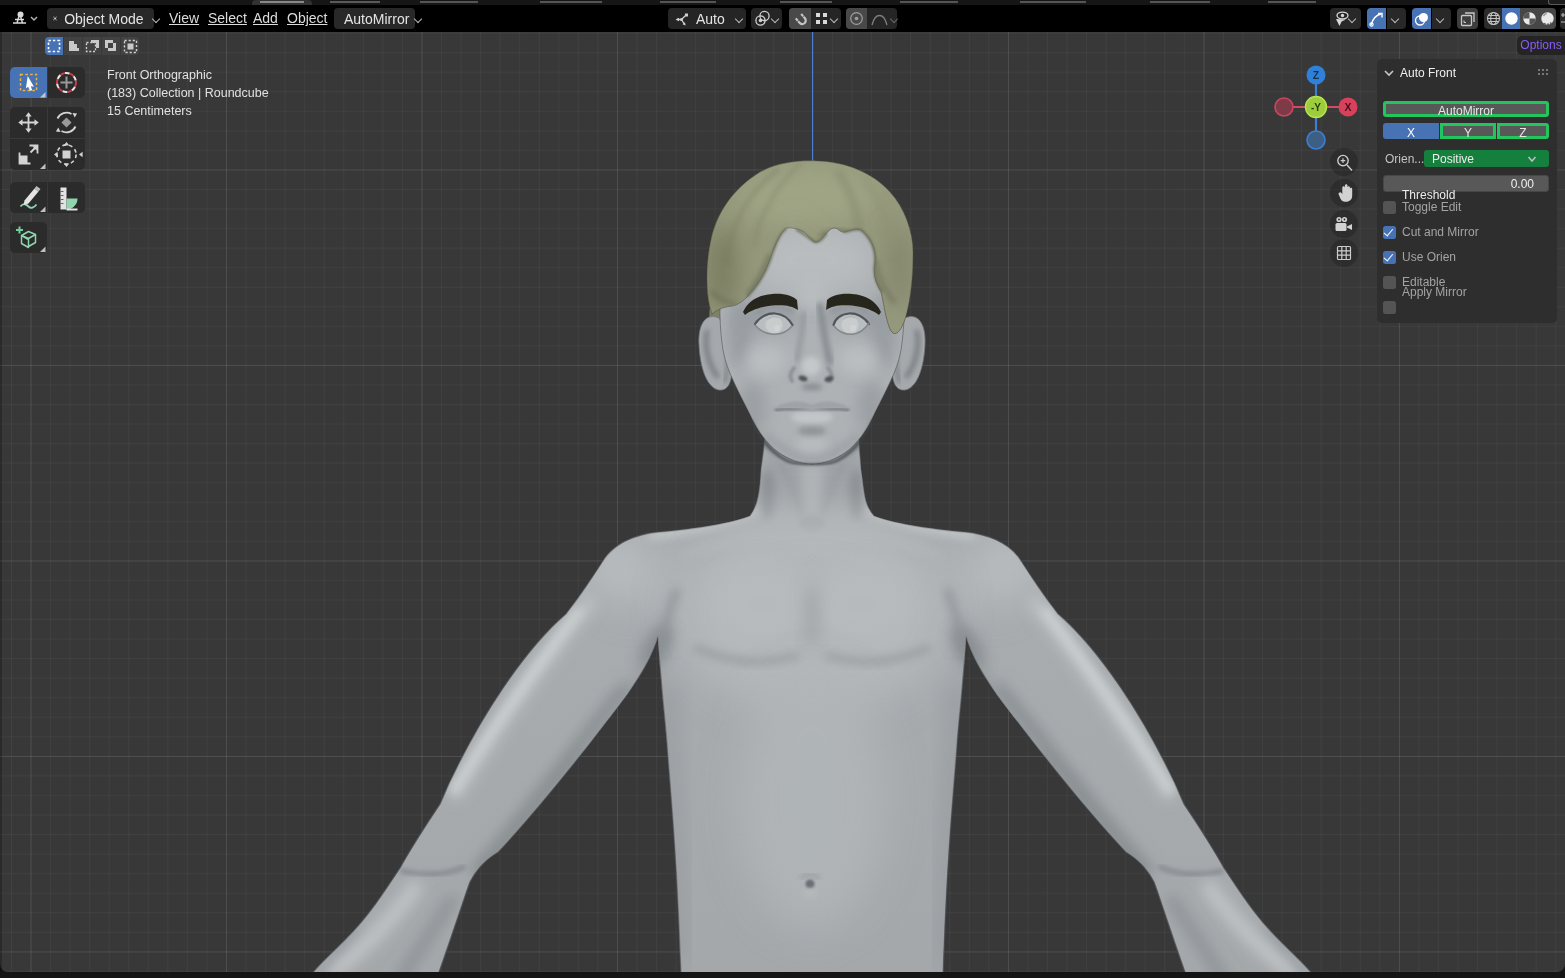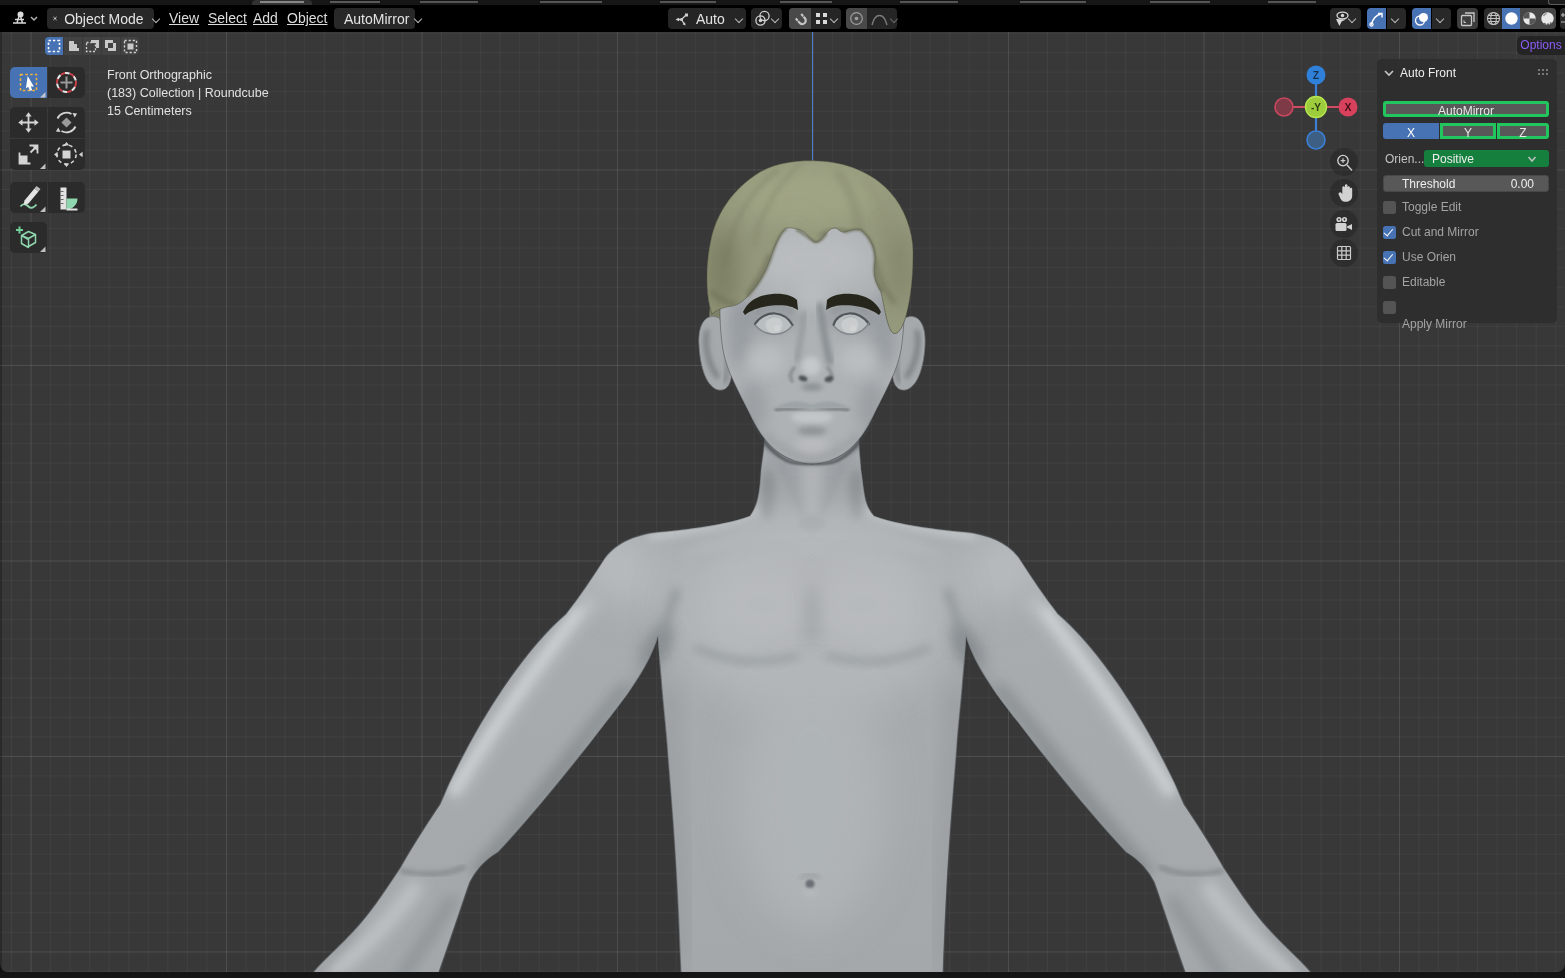--- a/index.html
+++ b/index.html
@@ -667,26 +667,26 @@
   <div class="btn" style="top:64px;left:63px;width:56px;border-radius:0;">Y</div>
   <div class="btn" style="top:64px;left:120px;width:52px;border-radius:0 3px 3px 0;">Z</div>
   <span class="abs" style="left:8px;top:93px;color:#c3c3c3">Orien...</span>
   <div class="abs" style="left:47px;top:91px;width:125px;height:17px;background:#15803d;border-radius:3px;color:#ededed">
     <span style="position:absolute;left:8px;top:1.5px">Positive</span>
     <svg class="abs" style="left:103px;top:5px" width="10" height="8" viewBox="0 0 10 8">
         <path d="M1.5 2 l3.5 4 3.5-4" fill="none" stroke="#c0c0c0" stroke-width="1.5"></path>
       </svg>
   </div>
   <div class="abs" style="left:6px;top:116px;width:166px;height:17px;background:#585858;border:1px solid #474747;border-radius:3px;box-sizing:border-box;color:#efefef">
-    <span style="position:absolute;left:18px;top:1px">Threshold</span>
+    <span style="position:absolute;left:18px;top:12px">Threshold</span>
     <span style="position:absolute;right:14px;top:1px">0.00</span>
   </div>
   <div class="cb" style="top:142px"></div>
     <span class="cblabel" style="top:141px">Toggle Edit</span>
   <div class="cb on" style="top:167px"></div>
     <span class="cblabel" style="top:166px">Cut and Mirror</span>
   <div class="cb on" style="top:192px"></div>
     <span class="cblabel" style="top:191px">Use Orien</span>
   <div class="cb" style="top:217px"></div>
     <span class="cblabel" style="top:216px">Editable</span>
   <div class="cb" style="top:242px"></div>
-    <span class="cblabel" style="top:258px">Apply Mirror</span>
+    <span class="cblabel" style="top:226px">Apply Mirror</span>
 </div>
 
 </body></html>

